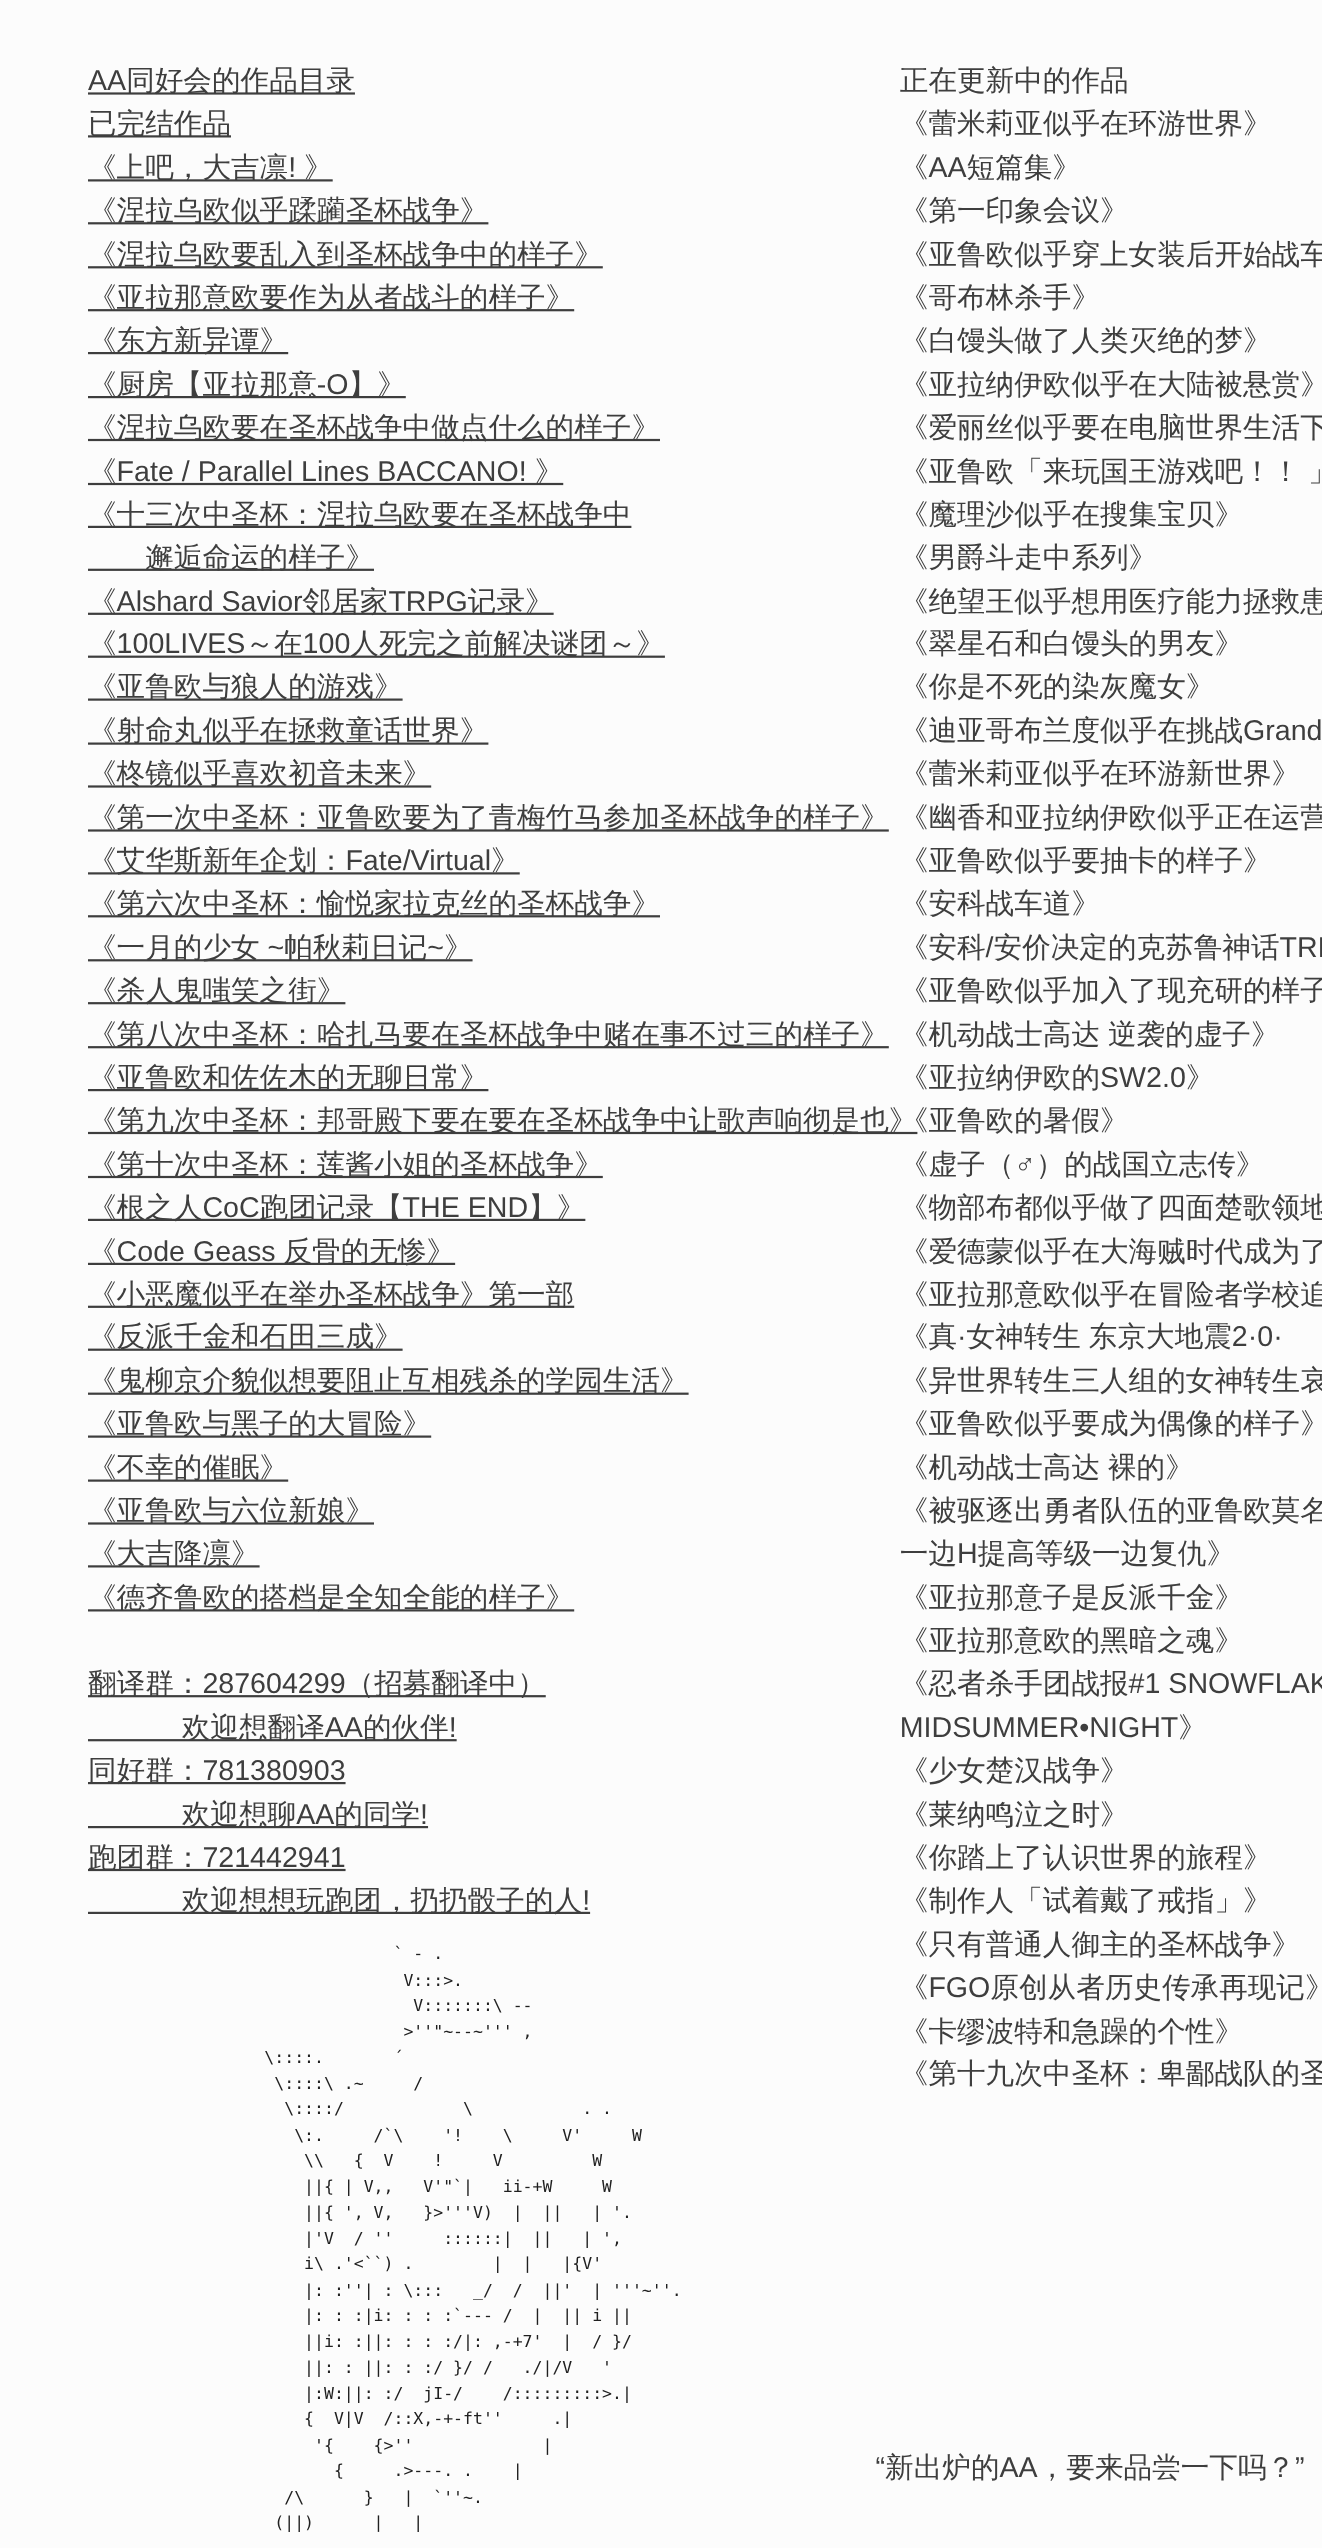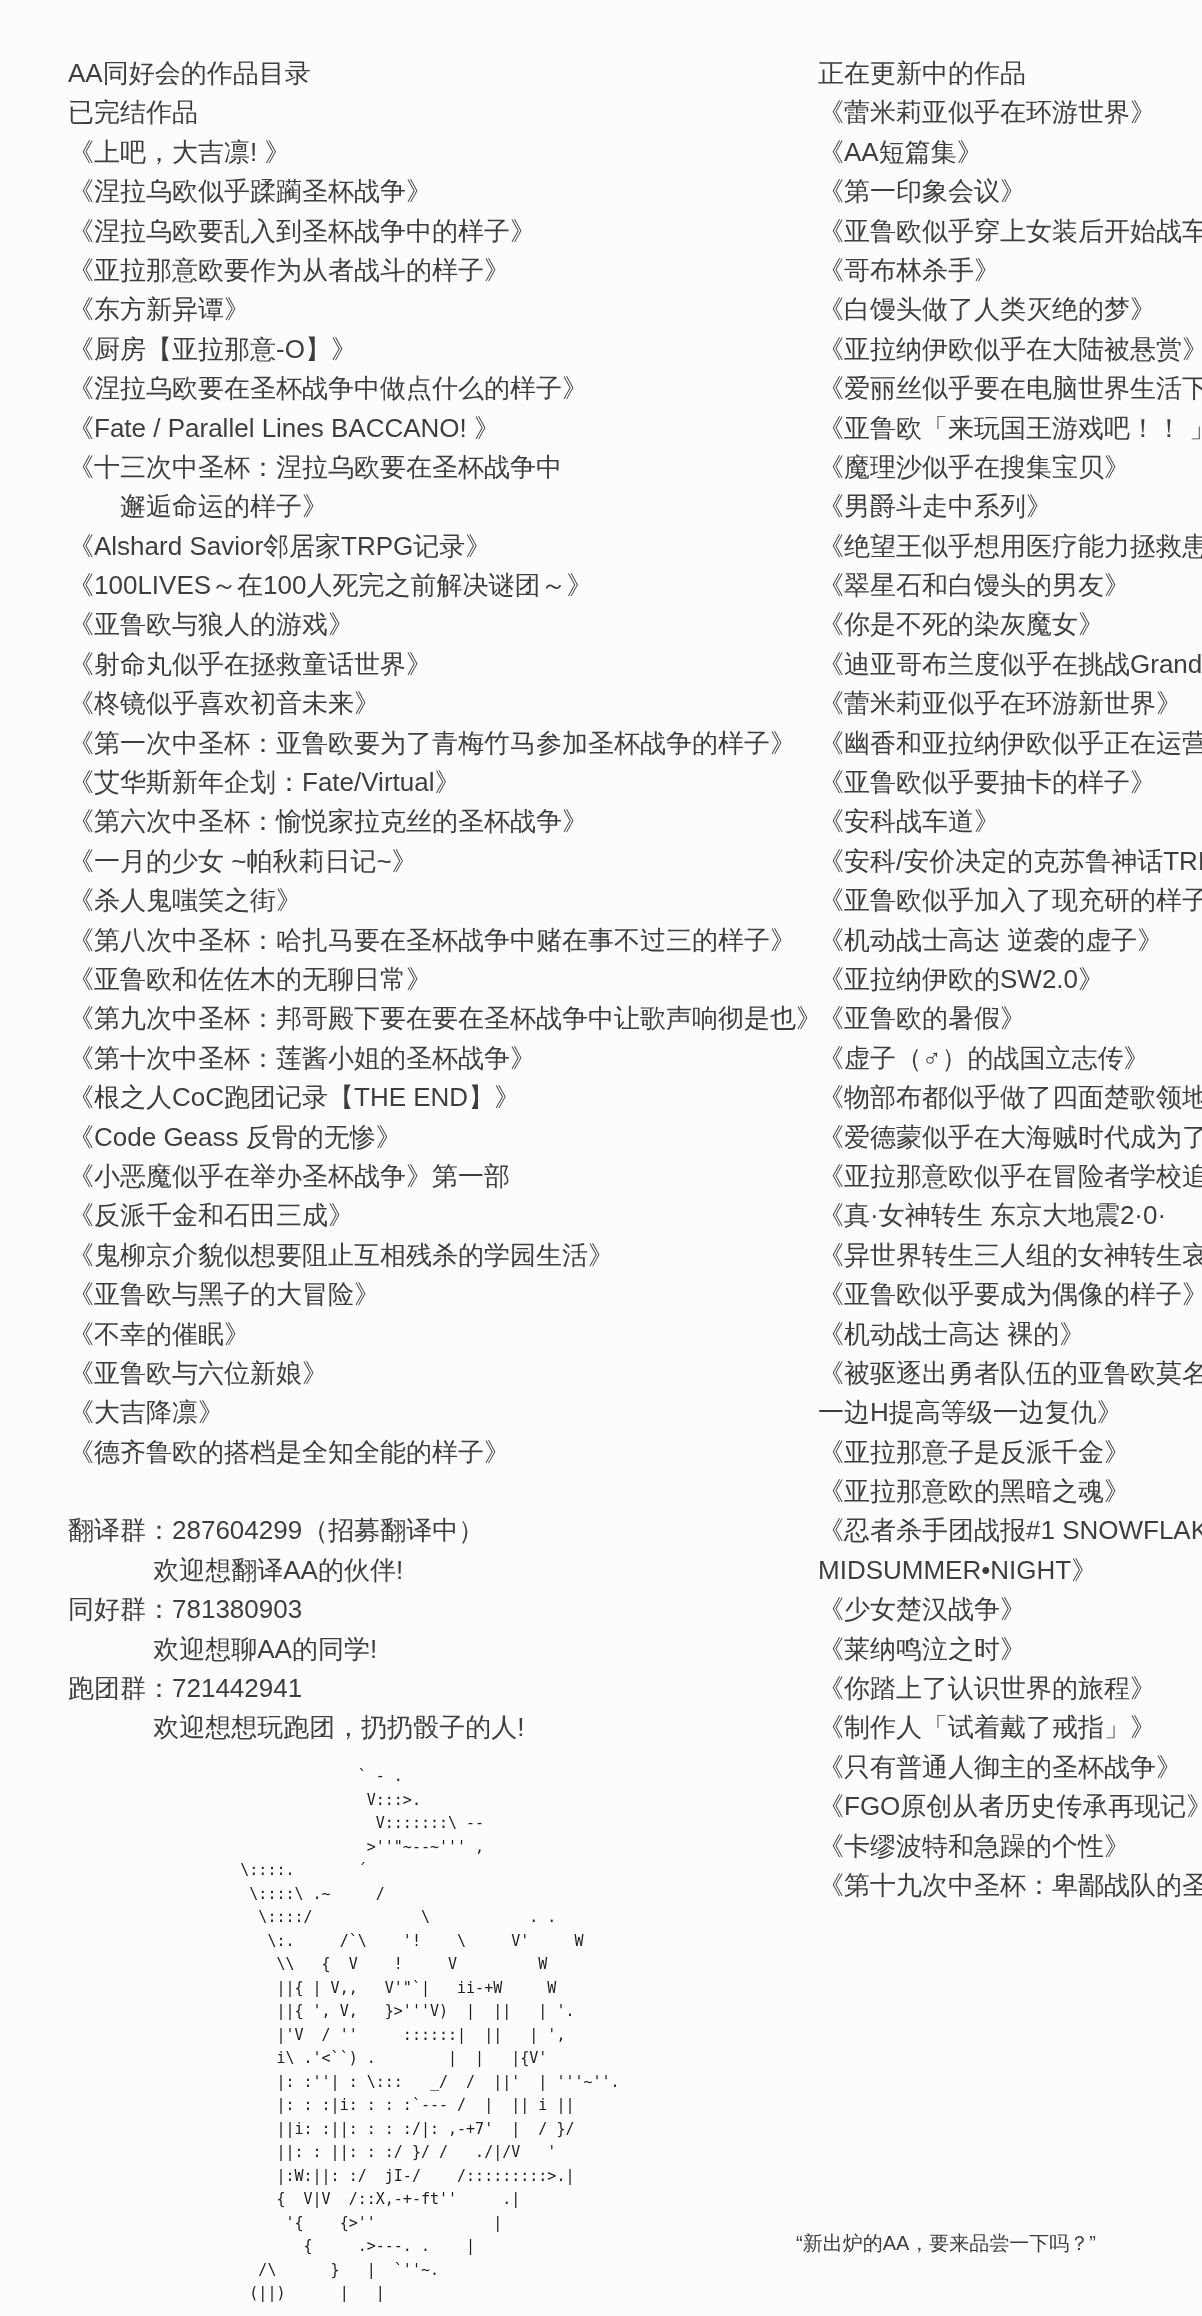--- a/index.html
+++ b/index.html
@@ -5,31 +5,31 @@
   html,body{margin:0;padding:0;}
   body{
     width:1202px;height:2316px;overflow:hidden;position:relative;
     background:#fcfcfc;color:#3e3e3e;
     font-family:"Liberation Sans","DejaVu Sans",sans-serif;
   }
   .col{
     position:absolute;top:54px;
     font-size:26px;line-height:39.4px;white-space:pre;
   }
-  .col-left{left:68px;}
+  .col-left{left:80px;text-decoration:underline;}
   .col-right{left:818px;}
   .row{height:39.4px;white-space:pre;}
   pre.aa{
     position:absolute;left:150px;top:1765px;margin:0;
     font-family:"DejaVu Sans Mono","Liberation Mono",monospace;
     font-size:15px;line-height:23.5px;color:#202020;white-space:pre;
   }
   .quote{
     position:absolute;left:796px;top:2224px;
-    font-size:20px;line-height:39.4px;white-space:nowrap;color:#3e3e3e;
+    font-size:26px;line-height:39.4px;white-space:nowrap;color:#3e3e3e;
   }
 </style>
 </head>
 <body>
 
 <div class="col col-left"><div class="row">AA同好会的作品目录</div><div class="row">已完结作品</div><div class="row">《上吧，大吉凛! 》</div><div class="row">《涅拉乌欧似乎蹂躏圣杯战争》</div><div class="row">《涅拉乌欧要乱入到圣杯战争中的样子》</div><div class="row">《亚拉那意欧要作为从者战斗的样子》</div><div class="row">《东方新异谭》</div><div class="row">《厨房【亚拉那意-O】》</div><div class="row">《涅拉乌欧要在圣杯战争中做点什么的样子》</div><div class="row">《Fate / Parallel Lines BACCANO! 》</div><div class="row">《十三次中圣杯：涅拉乌欧要在圣杯战争中</div><div class="row">　　邂逅命运的样子》</div><div class="row">《Alshard Savior邻居家TRPG记录》</div><div class="row">《100LIVES～在100人死完之前解决谜团～》</div><div class="row">《亚鲁欧与狼人的游戏》</div><div class="row">《射命丸似乎在拯救童话世界》</div><div class="row">《柊镜似乎喜欢初音未来》</div><div class="row">《第一次中圣杯：亚鲁欧要为了青梅竹马参加圣杯战争的样子》</div><div class="row">《艾华斯新年企划：Fate/Virtual》</div><div class="row">《第六次中圣杯：愉悦家拉克丝的圣杯战争》</div><div class="row">《一月的少女 ~帕秋莉日记~》</div><div class="row">《杀人鬼嗤笑之街》</div><div class="row">《第八次中圣杯：哈扎马要在圣杯战争中赌在事不过三的样子》</div><div class="row">《亚鲁欧和佐佐木的无聊日常》</div><div class="row">《第九次中圣杯：邦哥殿下要在要在圣杯战争中让歌声响彻是也》</div><div class="row">《第十次中圣杯：莲酱小姐的圣杯战争》</div><div class="row">《根之人CoC跑团记录【THE END】》</div><div class="row">《Code Geass 反骨的无惨》</div><div class="row">《小恶魔似乎在举办圣杯战争》第一部</div><div class="row">《反派千金和石田三成》</div><div class="row">《鬼柳京介貌似想要阻止互相残杀的学园生活》</div><div class="row">《亚鲁欧与黑子的大冒险》</div><div class="row">《不幸的催眠》</div><div class="row">《亚鲁欧与六位新娘》</div><div class="row">《大吉降凛》</div><div class="row">《德齐鲁欧的搭档是全知全能的样子》</div><div class="row"></div><div class="row">翻译群：287604299（招募翻译中）</div><div class="row">　　　 欢迎想翻译AA的伙伴!</div><div class="row">同好群：781380903</div><div class="row">　　　 欢迎想聊AA的同学!</div><div class="row">跑团群：721442941</div><div class="row">　　　 欢迎想想玩跑团，扔扔骰子的人!</div></div>
 
 <div class="col col-right"><div class="row">正在更新中的作品</div><div class="row">《蕾米莉亚似乎在环游世界》</div><div class="row">《AA短篇集》</div><div class="row">《第一印象会议》</div><div class="row">《亚鲁欧似乎穿上女装后开始战车道</div><div class="row">《哥布林杀手》</div><div class="row">《白馒头做了人类灭绝的梦》</div><div class="row">《亚拉纳伊欧似乎在大陆被悬赏》</div><div class="row">《爱丽丝似乎要在电脑世界生活下去</div><div class="row">《亚鲁欧「来玩国王游戏吧！！ 」》</div><div class="row">《魔理沙似乎在搜集宝贝》</div><div class="row">《男爵斗走中系列》</div><div class="row">《绝望王似乎想用医疗能力拯救患者</div><div class="row">《翠星石和白馒头的男友》</div><div class="row">《你是不死的染灰魔女》</div><div class="row">《迪亚哥布兰度似乎在挑战Grand O</div><div class="row">《蕾米莉亚似乎在环游新世界》</div><div class="row">《幽香和亚拉纳伊欧似乎正在运营公</div><div class="row">《亚鲁欧似乎要抽卡的样子》</div><div class="row">《安科战车道》</div><div class="row">《安科/安价决定的克苏鲁神话TRP</div><div class="row">《亚鲁欧似乎加入了现充研的样子》</div><div class="row">《机动战士高达 逆袭的虚子》</div><div class="row">《亚拉纳伊欧的SW2.0》</div><div class="row">《亚鲁欧的暑假》</div><div class="row">《虚子（♂）的战国立志传》</div><div class="row">《物部布都似乎做了四面楚歌领地的</div><div class="row">《爱德蒙似乎在大海贼时代成为了复</div><div class="row">《亚拉那意欧似乎在冒险者学校追寻</div><div class="row">《真·女神转生 东京大地震2·0·</div><div class="row">《异世界转生三人组的女神转生哀歌</div><div class="row">《亚鲁欧似乎要成为偶像的样子》</div><div class="row">《机动战士高达 裸的》</div><div class="row">《被驱逐出勇者队伍的亚鲁欧莫名其</div><div class="row">一边H提高等级一边复仇》</div><div class="row">《亚拉那意子是反派千金》</div><div class="row">《亚拉那意欧的黑暗之魂》</div><div class="row">《忍者杀手团战报#1 SNOWFLAK</div><div class="row">MIDSUMMER•NIGHT》</div><div class="row">《少女楚汉战争》</div><div class="row">《莱纳鸣泣之时》</div><div class="row">《你踏上了认识世界的旅程》</div><div class="row">《制作人「试着戴了戒指」》</div><div class="row">《只有普通人御主的圣杯战争》</div><div class="row">《FGO原创从者历史传承再现记》</div><div class="row">《卡缪波特和急躁的个性》</div><div class="row">《第十九次中圣杯：卑鄙战队的圣杯</div></div>
 
 <pre class="aa">                       ` - .

